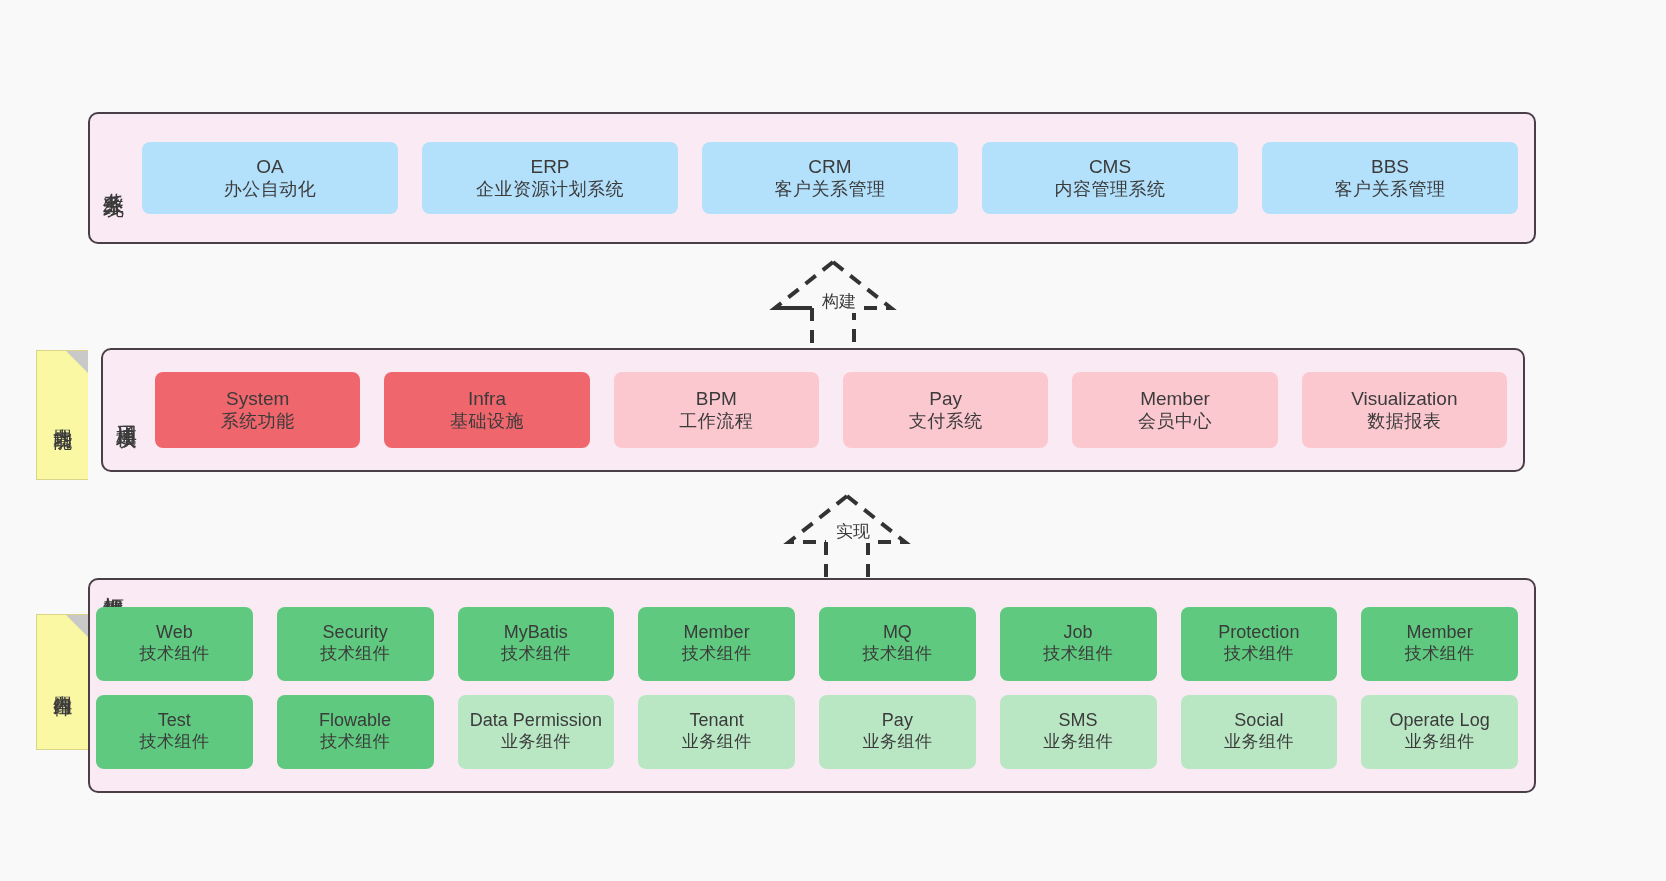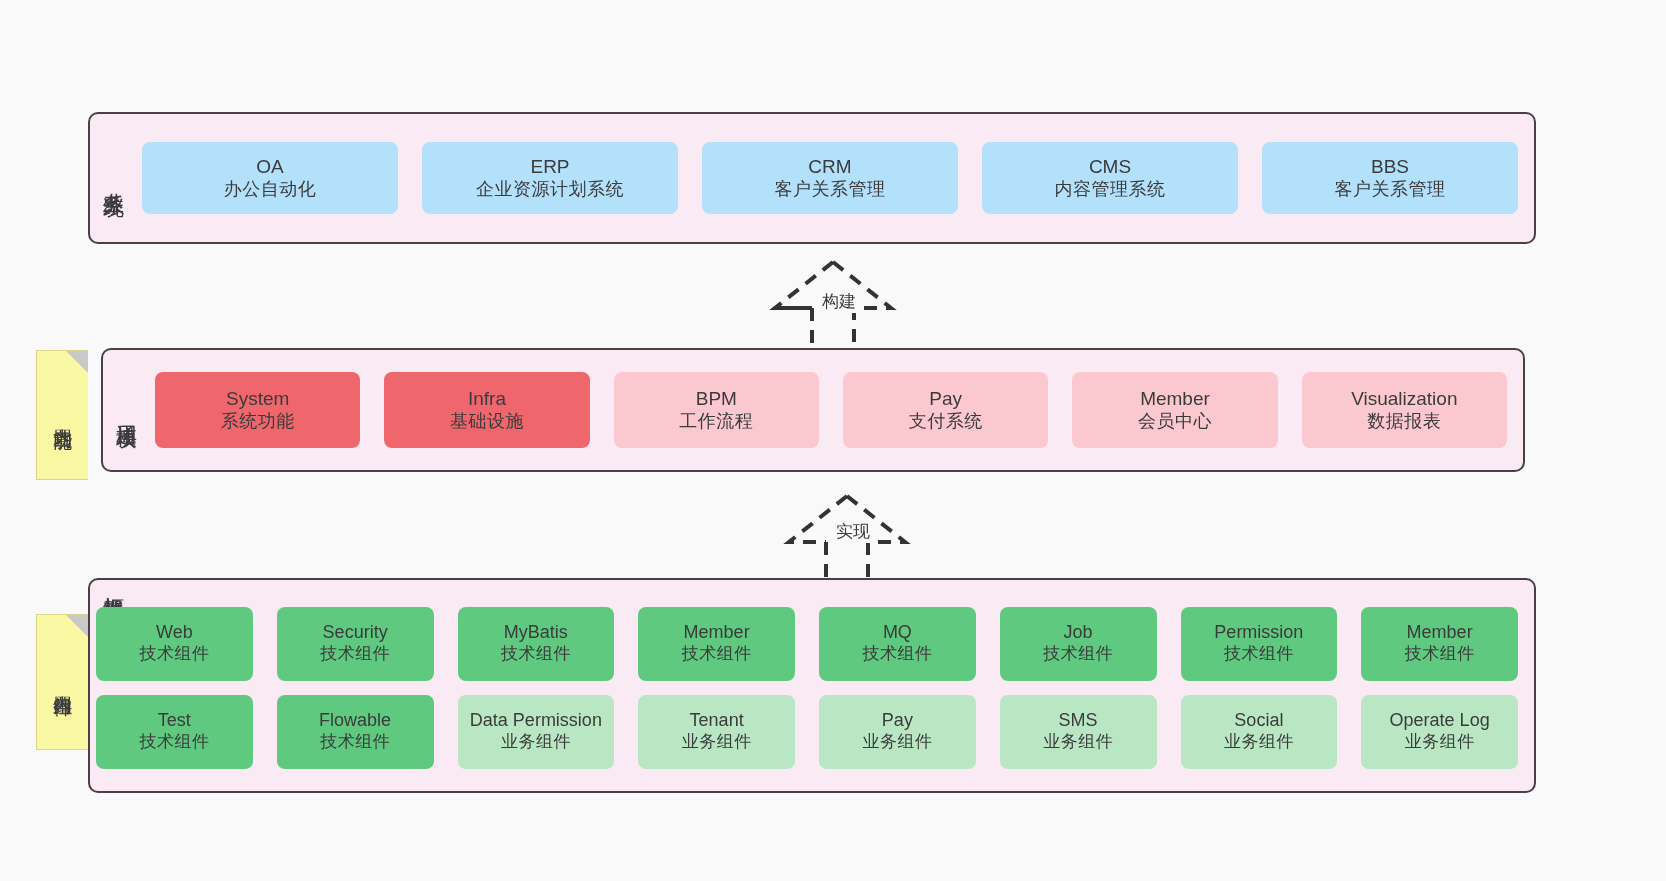--- a/index.html
+++ b/index.html
@@ -296,21 +296,21 @@
         </div>
         <div class="card green">
           <span class="en">MQ</span>
           <span class="cn">技术组件</span>
         </div>
         <div class="card green">
           <span class="en">Job</span>
           <span class="cn">技术组件</span>
         </div>
         <div class="card green">
-          <span class="en">Permission</span>
+          <span class="en">Protection</span>
           <span class="cn">技术组件</span>
         </div>
         <div class="card green">
           <span class="en">Member</span>
           <span class="cn">技术组件</span>
         </div>
       </div>
 
       <div class="layer-row">
         <div class="card green">

